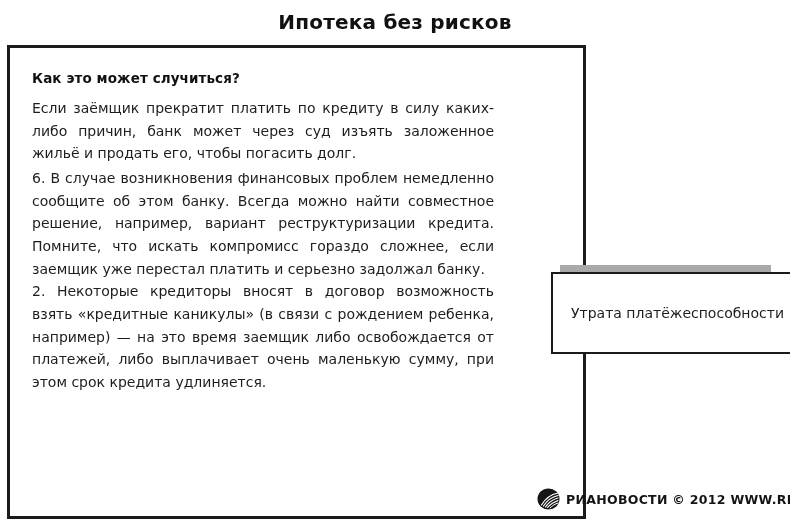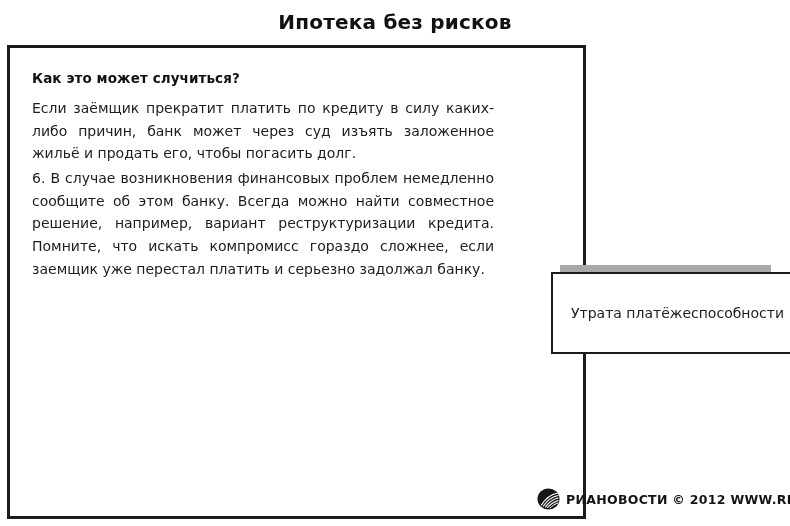--- a/index.html
+++ b/index.html
@@ -145,20 +145,21 @@
 <div class="main-panel">
   <div class="panel-inner">
 
     <div class="section-heading">Как это может случиться?</div>
 
     <p class="body-par par-spaced">Если заёмщик прекратит платить по кредиту в силу каких-либо причин, банк может через суд изъять заложенное жильё и продать его, чтобы погасить долг.</p>
 
 
     <p class="body-par">6. В случае возникновения финансовых проблем немедленно сообщите об этом банку. Всегда можно найти совместное решение, например, вариант реструктуризации кредита. Помните, что искать компромисс гораздо сложнее, если заемщик уже перестал платить и серьезно задолжал банку.</p>
 
+    <p class="body-par">2. Некоторые кредиторы вносят в договор возможность взять «кредитные каникулы» (в связи с рождением ребенка, например) — на это время заемщик либо освобождается от платежей, либо выплачивает очень маленькую сумму, при этом срок кредита удлиняется.</p>
 
   </div>
 </div>
 
 <div class="callout-wrap">
   <div class="callout-shadow"></div>
   <div class="callout-box">
     <div class="callout-text">Утрата платёжеспособности</div>
   </div>
 </div>

